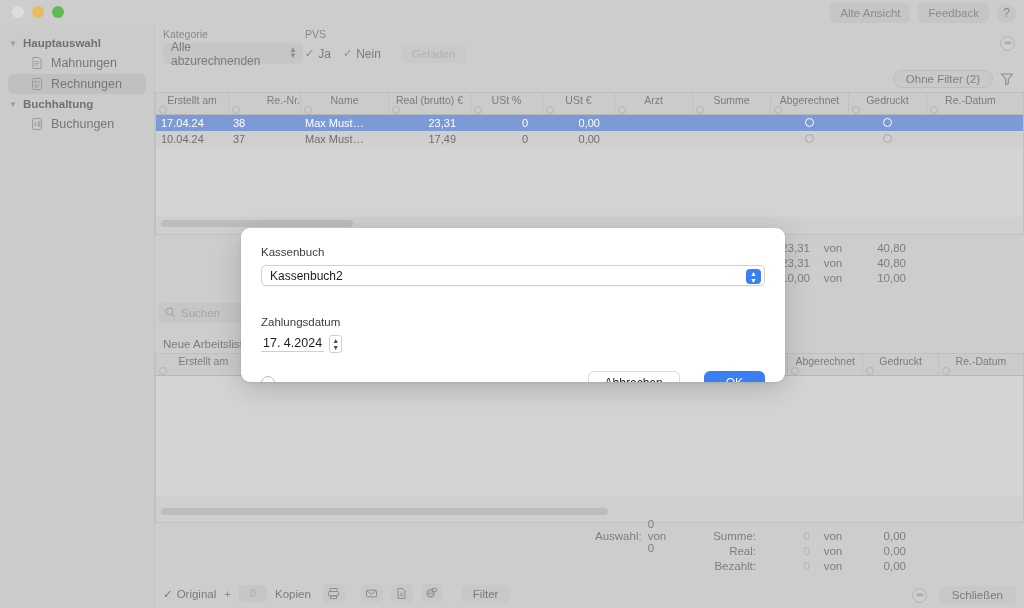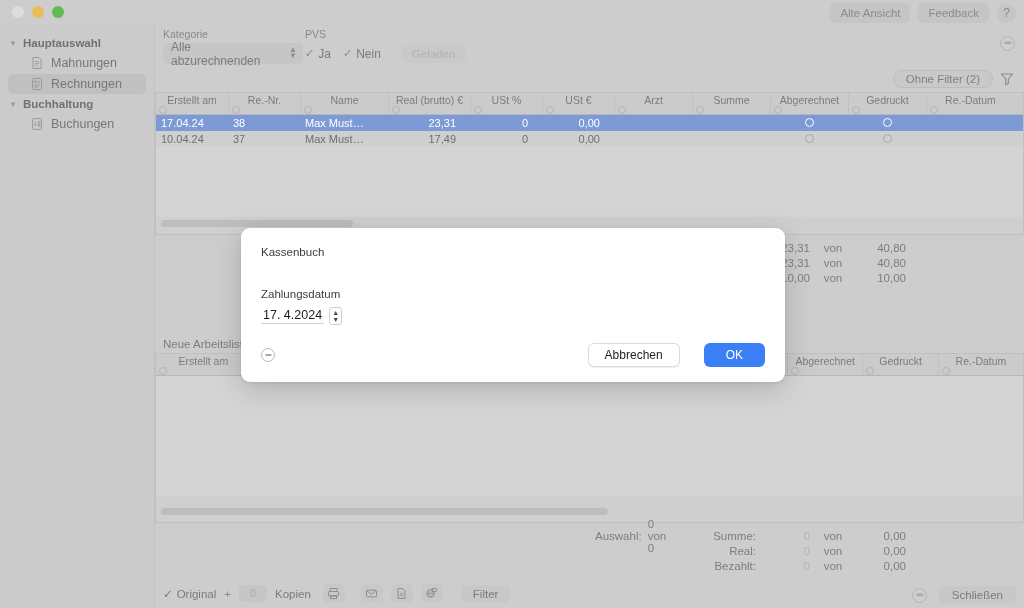--- a/index.html
+++ b/index.html
@@ -309,21 +309,21 @@
     <span class="filter-ico">
       <svg width="18" height="18" viewBox="0 0 18 18">
           <path d="M3.5 4h11l-4.2 5v4.5l-2.6 1.3V9z" fill="none" stroke="#8a8a8a" stroke-width="1.1" stroke-linejoin="round"></path>
         </svg>
     </span>
   </div>
 
   <div class="table-wrap" id="main-table" style="left:155px; top:92px; width:869px; height:143px;">
     <div class="thead" id="main-thead">
         <div class="th" style="width: 72px;"><span>Erstellt am</span><span class="filt-circ"></span></div>
-        <div class="th" style="width: 72px;"><span>Re.-Nr.</span><span class="filt-circ"></span></div>
+        <div class="th" style="width: 72px; text-align: right;"><span>Re.-Nr.</span><span class="filt-circ"></span></div>
         <div class="th" style="width: 88px;"><span>Name</span><span class="filt-circ"></span></div>
         <div class="th" style="width: 82px;"><span>Real (brutto) €</span><span class="filt-circ"></span></div>
         <div class="th" style="width: 72px;"><span>USt %</span><span class="filt-circ"></span></div>
         <div class="th" style="width: 72px;"><span>USt €</span><span class="filt-circ"></span></div>
         <div class="th" style="width: 78px;"><span>Arzt</span><span class="filt-circ"></span></div>
         <div class="th" style="width: 78px;"><span>Summe</span><span class="filt-circ"></span></div>
         <div class="th" style="width: 78px;"><span>Abgerechnet</span><span class="filt-circ"></span></div>
         <div class="th" style="width: 78px;"><span>Gedruckt</span><span class="filt-circ"></span></div>
         <div class="th" style="width: 88px;"><span>Re.-Datum</span><span class="filt-circ"></span></div>
       </div>
@@ -373,20 +373,29 @@
         <span class="sum-v2">40,80</span>
       </div>
       <div class="sum-row">
         <span class="sum-lbl">Bezahlt:</span>
         <span class="sum-v1">10,00</span>
         <span class="sum-von">von</span>
         <span class="sum-v2">10,00</span>
       </div>
     </div>
 
+  <div class="search">
+    <span>
+      <svg width="11" height="11" viewBox="0 0 11 11">
+          <circle cx="4.4" cy="4.4" r="3.3" fill="none" stroke="#a5a5a5" stroke-width="1.1"></circle>
+          <line x1="6.9" y1="6.9" x2="9.8" y2="9.8" stroke="#a5a5a5" stroke-width="1.1"></line>
+        </svg>
+    </span>
+    <span>Suchen</span>
+  </div>
 
   <div class="wl-bar">Neue Arbeitsliste</div>
 
   <div class="table-wrap" id="lower-table" style="left:155px; top:353px; width:869px; height:170px;">
     <div class="thead" id="lower-thead">
         <div class="th" style="width: 98px;"><span>Erstellt am</span><span class="filt-circ"></span></div>
         <div class="th" style="width: 76px;"><span></span><span class="filt-circ"></span></div>
         <div class="th" style="width: 86px;"><span></span><span class="filt-circ"></span></div>
         <div class="th" style="width: 84px;"><span></span><span class="filt-circ"></span></div>
         <div class="th" style="width: 76px;"><span></span><span class="filt-circ"></span></div>
@@ -472,20 +481,27 @@
     </div>
     <div class="bb-right">
       <span class="dots-btn" style="position:relative;">•••</span>
       <span class="close-btn">Schließen</span>
     </div>
   </div>
 
   <div class="modal">
     <div style="padding:18px 20px 0 20px;">
       <div class="m-label">Kassenbuch</div>
+      <div class="m-popup" style="margin-top:7px;">
+        <span>Kassenbuch2</span>
+        <span class="blue">
+            <span>▲</span>
+            <span>▼</span>
+          </span>
+      </div>
 
       <div class="m-label" style="margin-top:30px;">Zahlungsdatum</div>
       <div style="display:flex;align-items:center;margin-top:7px;">
         <span class="date-field">17.  4.2024</span>
         <span class="date-stepper">
             <span>▲</span>
             <span>▼</span>
           </span>
       </div>
 

